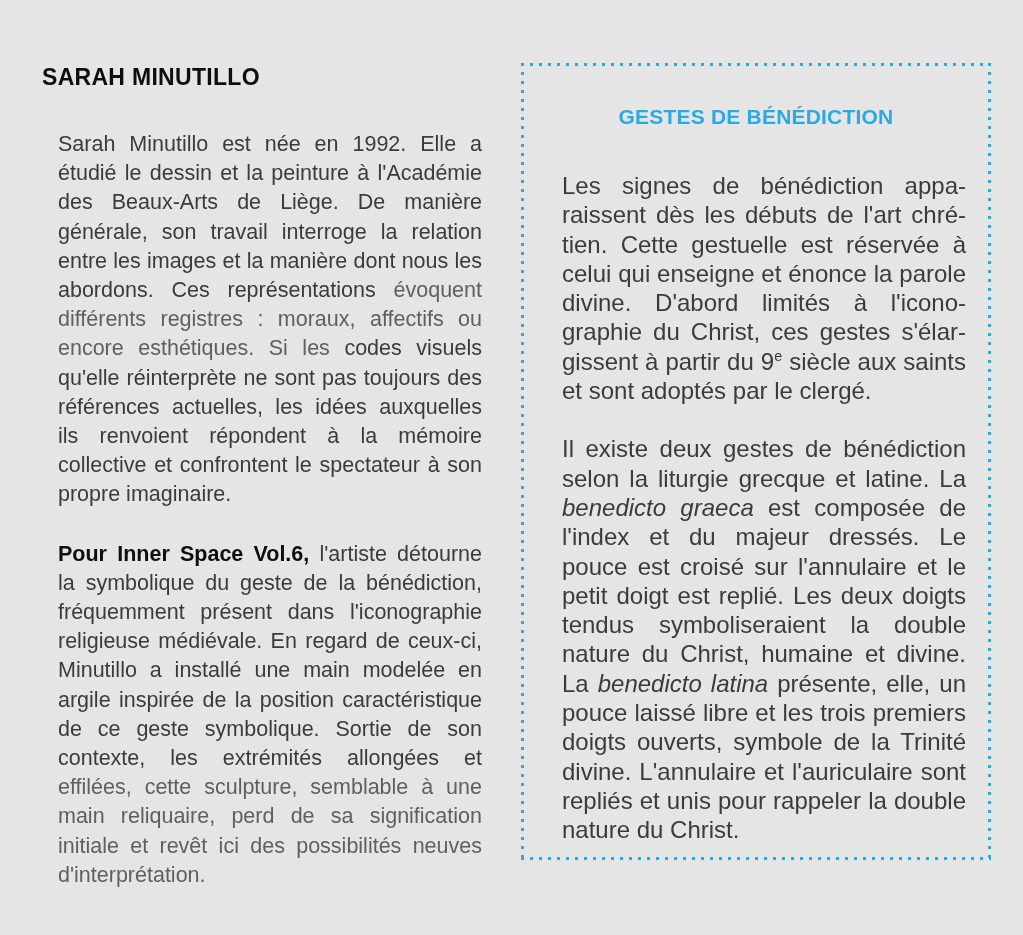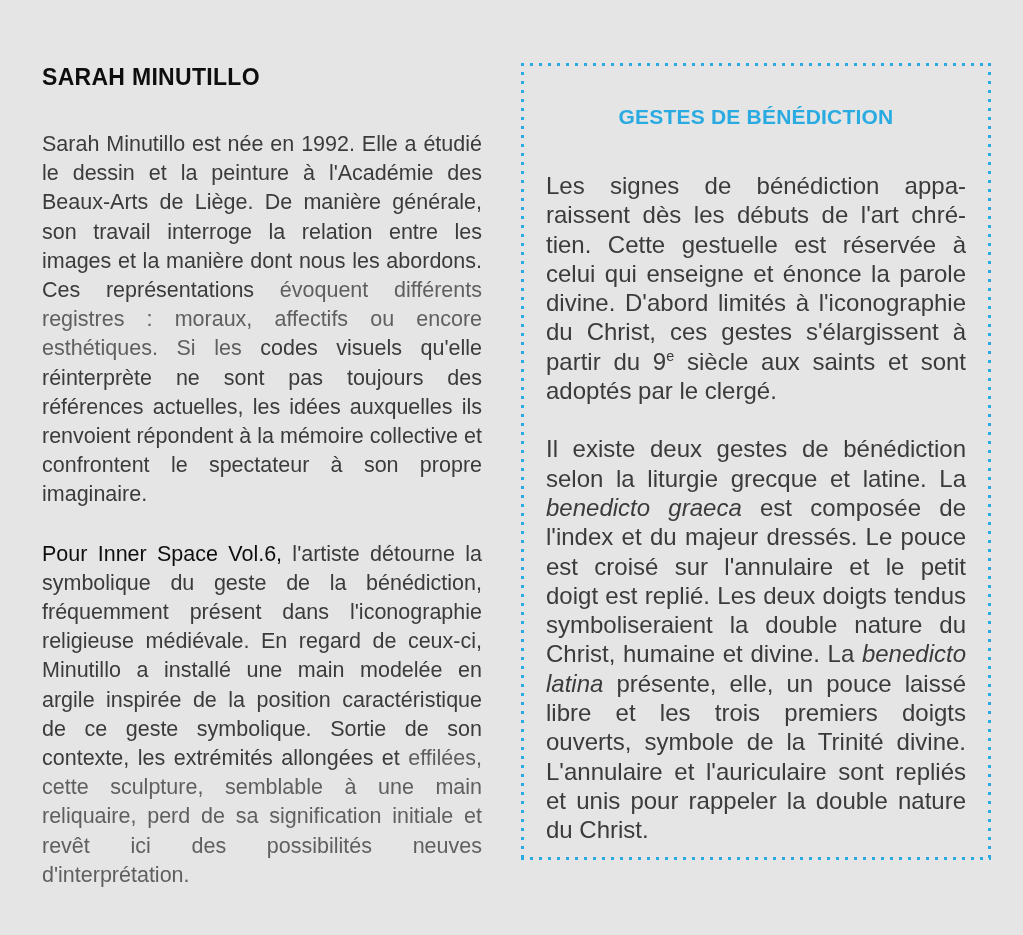--- a/index.html
+++ b/index.html
@@ -29,21 +29,21 @@
   }
   .artist-heading {
     margin: 0 0 40px 0;
     font-size: 23px;
     line-height: 26px;
     font-weight: 700;
     letter-spacing: 0.3px;
     color: var(--heading);
   }
   .body-para {
-    margin: 0 0 30px 0;
+    margin: 0 0 30px 16px;
     color: var(--text);
     text-align: justify;
     hyphens: manual;
     -webkit-hyphens: manual;
   }
   .body-para:last-child { margin-bottom: 0; }
   .artist-section .body-para {
     font-size: 21.5px;
     line-height: 29.2px;
   }
@@ -75,21 +75,21 @@
     color: var(--accent);
   }
   .info-box .body-para {
     font-size: 24px;
     line-height: 29.3px;
     margin-bottom: 29px;
   }
 
   
   .seg-normal { }
-  .seg-bold { font-weight: 400; color: var(--heading); }
+  .seg-bold { font-weight: 700; color: var(--heading); }
   .seg-italic { font-style: italic; }
   .seg-muted { color: var(--muted); }
   .seg-superscript { vertical-align: super; font-size: 0.6em; line-height: 0; }
 </style>
 </head>
 <body>
 
 <div class="page">
 
   <section class="artist-section">

